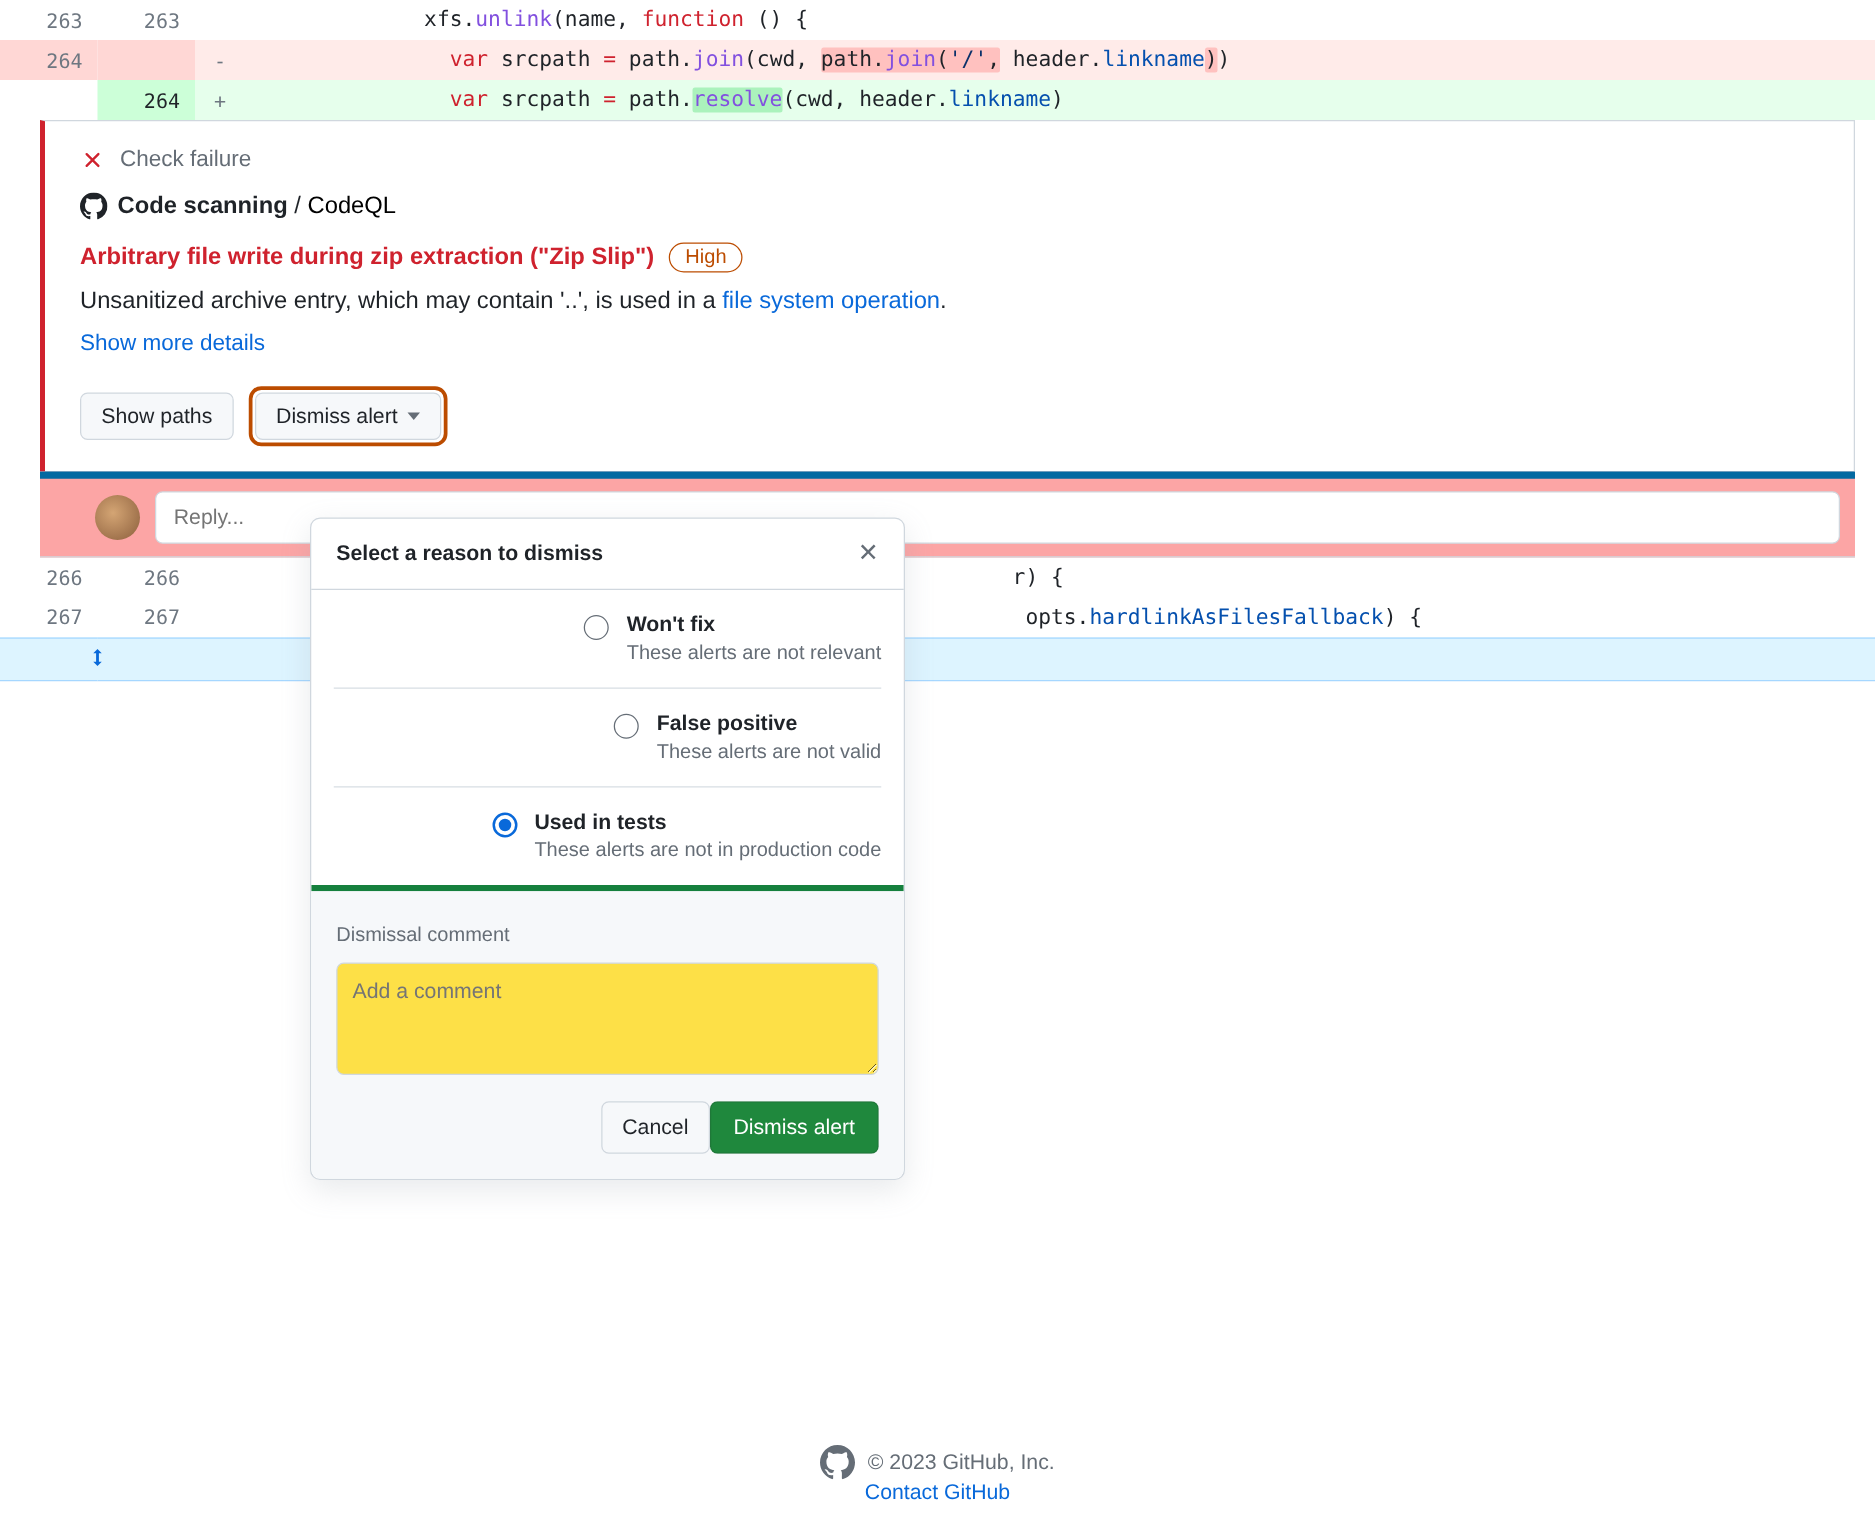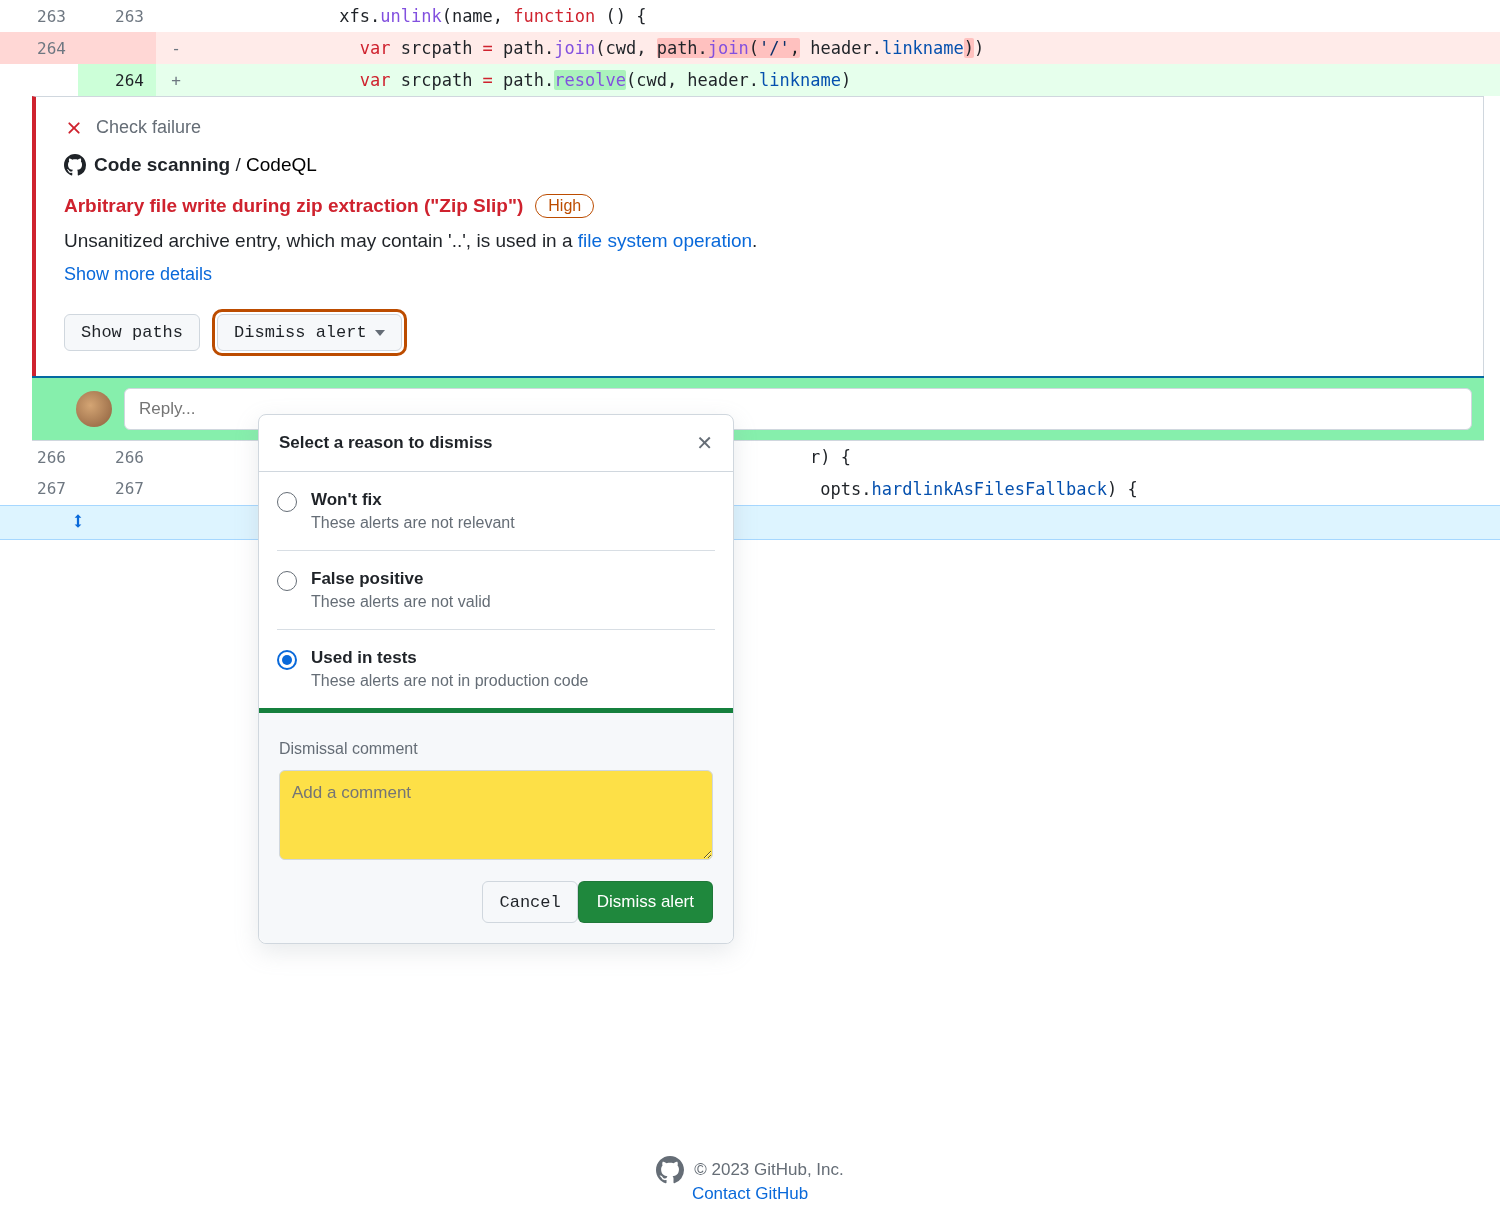--- a/index.html
+++ b/index.html
@@ -103,39 +103,38 @@
     }
     .btn {
       background: #f6f8fa;
       border: 1px solid #d0d7de;
       border-radius: 6px;
       padding: 8px 16px;
       font-size: 17px;
       font-weight: 500;
       cursor: pointer;
       color: #1f2328;
-      font-family: Liberation Mono, monospace;
     }
     .dismiss-btn-wrap {
       border: 3px solid #bc4c00;
       border-radius: 10px;
       padding: 2px;
       display: inline-flex;
     }
     .dismiss-btn {
       display: flex; align-items: center; gap: 8px;
     }
     .caret-down { width: 0; height: 0; border-left: 5px solid transparent; border-right: 5px solid transparent; border-top: 6px solid #656d76; }
 
     .reply-row {
       display: flex; align-items: center; gap: 12px;
       padding: 10px 12px 10px 44px;
-      border-top: 2px solid #0369a1;
+      border-top: 6px solid #0369a1;
       border-bottom: 1px solid #d0d7de;
-      background: #86efac;
+      background: #fca5a5;
       margin-left: 32px;
       margin-right: 16px;
     }
     .avatar {
       width: 36px; height: 36px; border-radius: 50%;
       background: radial-gradient(circle at 40% 40%, #d4a574 0%, #8b5e3c 100%);
     }
     .reply-input {
       flex: 1;
       border: 1px solid #d0d7de;
@@ -155,39 +154,40 @@
       background: #ddf4ff;
       text-align: center;
       padding: 6px;
       color: #0969da;
     }
     .expand-icon-svg { width: 18px; height: 18px; fill: #0969da; }
 
     
     .popover {
       position: absolute;
-      top: 414px; left: 258px;
+      top: 414px; left: 248px;
       width: 476px;
       background: #fff;
       border: 1px solid #d0d7de;
       border-radius: 8px;
       box-shadow: 0 8px 24px rgba(140,149,159,0.2);
       z-index: 100;
     }
     .popover-header {
       display: flex; justify-content: space-between; align-items: center;
       padding: 18px 20px;
       border-bottom: 1px solid #d0d7de;
     }
     .popover-title { font-weight: 600; font-size: 17px; }
     .close-x { color: #656d76; cursor: pointer; font-size: 20px; line-height: 1; }
     .radio-list { padding: 0 18px; }
     .radio-item {
       display: flex; align-items: flex-start; gap: 14px;
       padding: 18px 0;
+      justify-content: flex-end;
     }
     .radio-item + .radio-item { border-top: 1px solid #d8dee4; }
     .radio-circle {
       width: 20px; height: 20px; border-radius: 50%;
       border: 1.5px solid #656d76;
       margin-top: 2px;
       flex-shrink: 0;
       display: flex; align-items: center; justify-content: center;
     }
     .radio-circle.selected { border-color: #0969da; border-width: 2px; }

